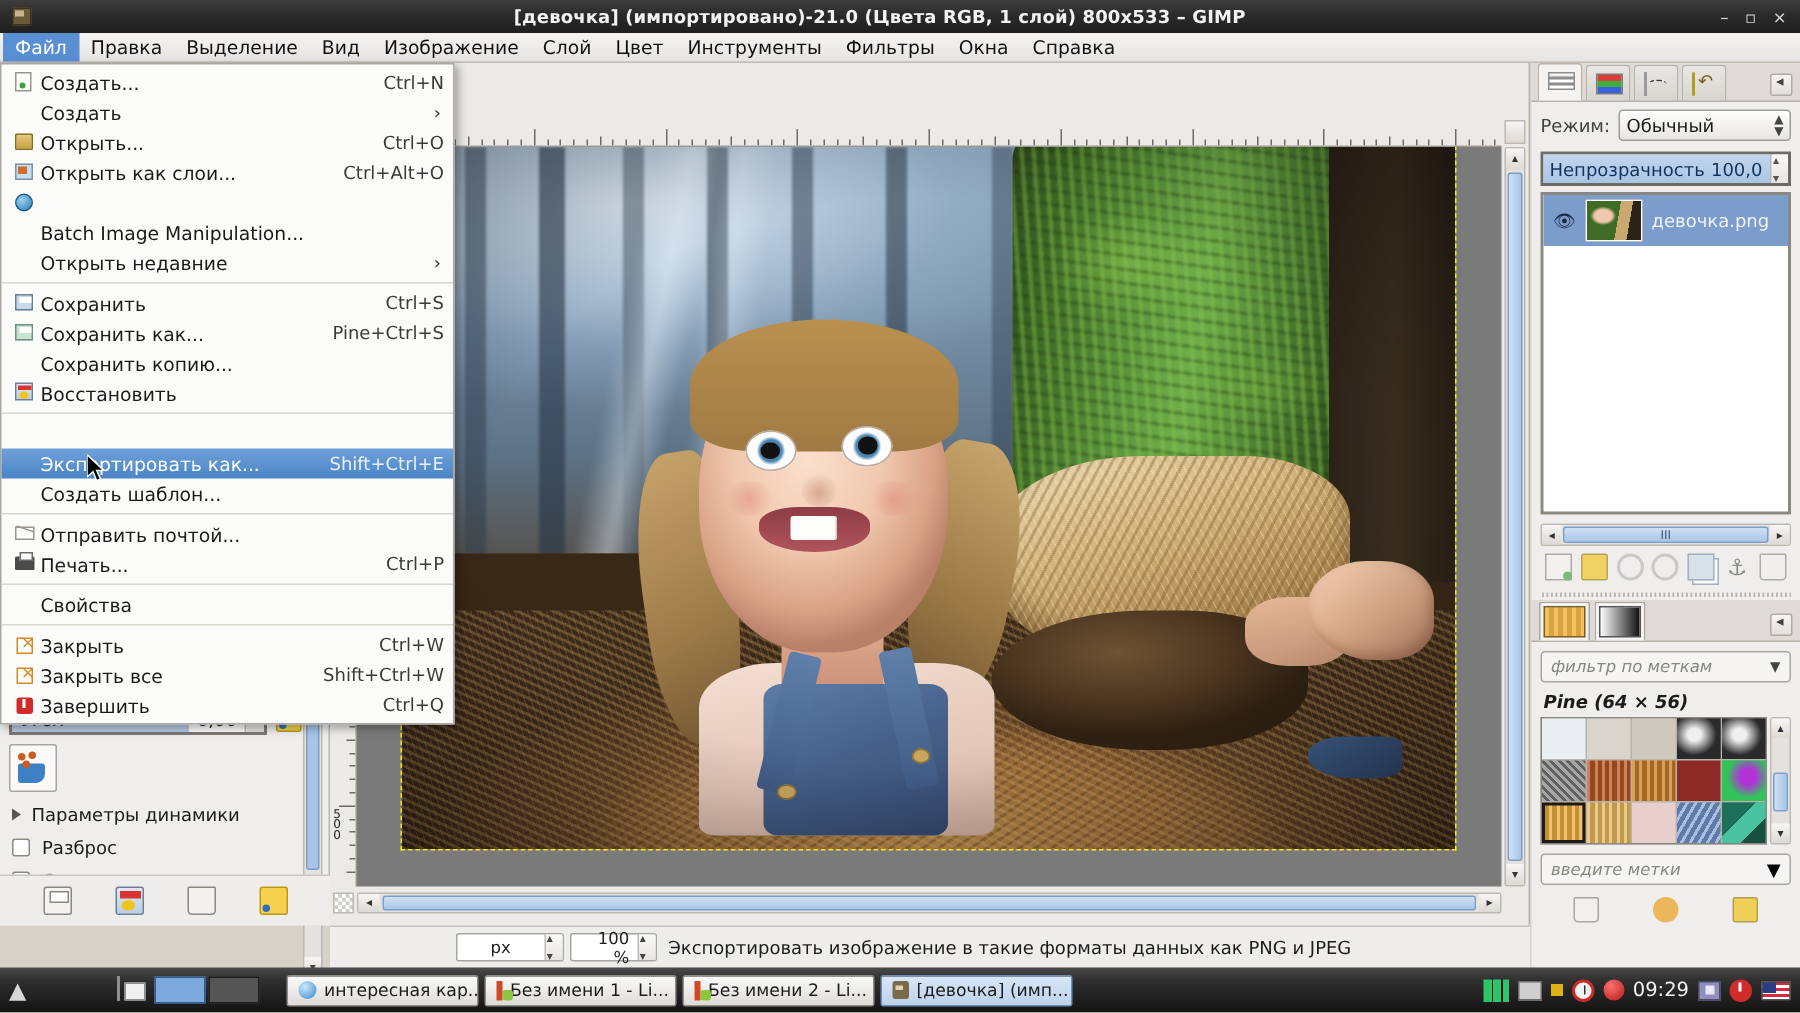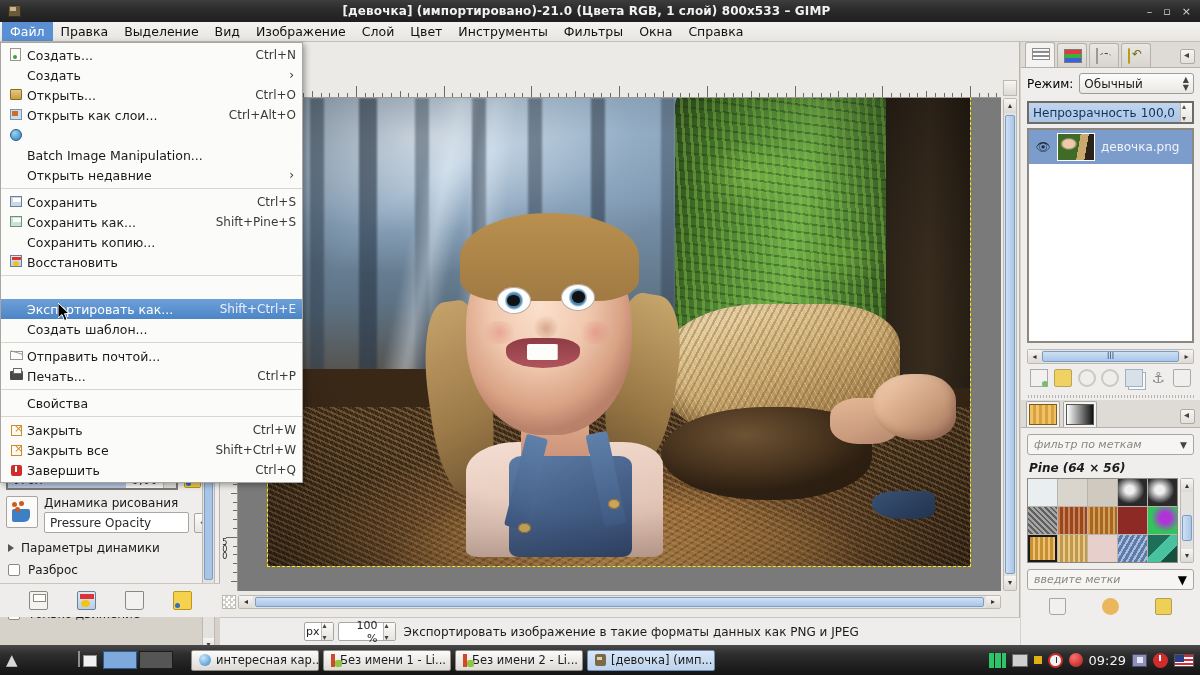--- a/index.html
+++ b/index.html
@@ -303,21 +303,21 @@
   
   .statusbar {
     position:absolute; left:220px; top:617px; width:800px; height:28px;
     background:#eeedeb; border-top:1px solid #c9c5be; display:flex; align-items:center; gap:4px;
     padding-left:84px;
   }
   .unit-box, .zoom-box {
     display:flex; align-items:center; height:19px; background:#fff;
     border:1px solid #a9a5a0; border-radius:2px; font-size:11px; color:#222;
   }
-  .unit-box .t { padding:0 1px; }
+  .unit-box .t { padding:0 22px; }
   .zoom-box .t { padding:0 5px; width:44px; text-align:right; }
   .spinbtns { width:12px; height:100%; background:linear-gradient(#fbfaf8,#e6e4e0);
     border-left:1px solid #bdb9b2; position:relative; }
   .spinbtns::before{content:"\25B4";position:absolute;left:1px;top:-2px;font-size:8px;color:#444;}
   .spinbtns::after{content:"\25BE";position:absolute;left:1px;bottom:-2px;font-size:8px;color:#444;}
   .status-msg { font-size:12px; color:#1b1b1b; margin-left:4px; white-space:nowrap; }
 
   
   .rightdock {
     position:absolute; left:1021px; top:42px; width:179px; height:603px;
@@ -341,21 +341,21 @@
   .ic-path::after{content:"";position:absolute;left:2px;top:4px;width:12px;height:5px;border-top:1px dashed #333;border-radius:50%;}
   .ic-undo { background:#f3d65c; border:1px solid #b59c22; border-radius:3px; position:relative;}
   .ic-undo::after{content:"\21B6"; position:absolute; left:3px; top:-2px; font-size:12px; color:#7a6212;}
   .dock-menu-btn {
     position:absolute; right:5px; bottom:3px; width:15px; height:15px;
     background:linear-gradient(#f6f5f3,#e2e0db); border:1px solid #b0aca5; border-radius:2px;
   }
   .dock-menu-btn::after{content:"\25C2"; position:absolute; left:3px; top:-1px; font-size:10px; color:#444;}
 
   .row-mode { display:flex; align-items:center; padding:5px 6px; gap:6px; }
-  .lbl { font-size:12px; color:#000000; }
+  .lbl { font-size:12px; color:#404040; }
   .combo {
     flex:1; height:21px; background:linear-gradient(#fdfdfd,#e9e7e3);
     border:1px solid #9f9b95; border-radius:3px; display:flex; align-items:center;
     padding:0 4px; font-size:12px; color:#1b1b1b; position:relative;
   }
   .combo .arrows { position:absolute; right:4px; top:2px; font-size:8px; line-height:8px; color:#444; }
   .opacity-row { margin:2px 6px 4px; height:23px; border:2px solid #6f6c67; display:flex; align-items:center; background:#fff; }
   .opa-fill { position:relative; flex:1; height:100%; background:linear-gradient(#c2d5ed,#aac5e4); display:flex; align-items:center; }
   .opa-lbl { font-size:12px; color:#10335e; padding-left:4px; flex:1; }
   .opa-val { font-size:12px; color:#10335e; padding-right:5px; }
@@ -549,27 +549,20 @@
         <div class="angle-box">
           <div class="angle-lbl">Угол</div>
           <div class="angle-val">0,00</div>
           <div class="angle-spin"></div>
         </div>
         <div class="swapicon"></div>
       </div>
 
       <div class="dyn-row">
         <div class="dyn-icon"></div>
-        <div class="dyn-right">
-          <div class="dyn-title">Динамика рисования</div>
-          <div class="dyn-field-wrap">
-            <div class="dyn-field">Pressure Opacity</div>
-            <div class="pencil-btn"></div>
-          </div>
-        </div>
       </div>
 
       <div class="expander">
         <span class="tri"></span>
         <span>Параметры динамики</span>
       </div>
 
       <div class="chk-row">
         <span class="chk"></span>
         <span>Разброс</span>
@@ -993,21 +986,21 @@
           <span class="mi-save"></span>
         </span>
         <span class="mlabel">Сохранить</span>
         <span class="macc">Ctrl+S</span>
       </div>
       <div class="mrow">
         <span class="mic">
           <span class="mi-save2"></span>
         </span>
         <span class="mlabel">Сохранить как...</span>
-        <span class="macc">Shift+Pine+S</span>
+        <span class="macc">Pine+Ctrl+S</span>
       </div>
       <div class="mrow">
         <span class="mic"></span>
         <span class="mlabel">Сохранить копию...</span>
       </div>
       <div class="mrow">
         <span class="mic">
           <span class="mi-revert"></span>
         </span>
         <span class="mlabel">Восстановить</span>

